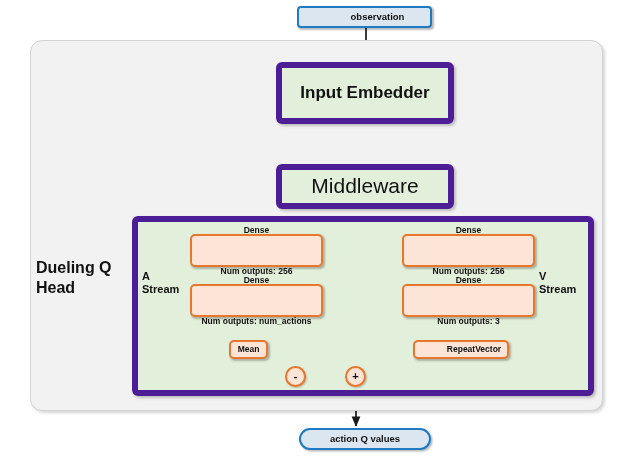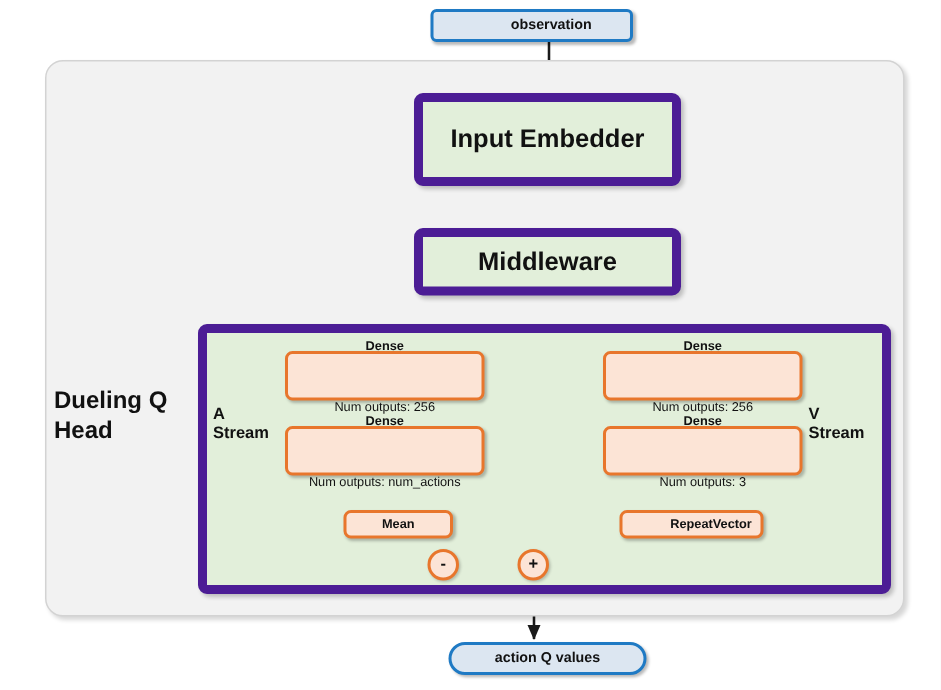--- a/index.html
+++ b/index.html
@@ -34,21 +34,21 @@
 
   
   .io-box {
     background: #dce6f1;
     border: 2px solid #1f7ac4;
     border-radius: 4px;
     font-size: 9.5px;
     font-weight: bold;
     box-shadow: 1.5px 1.5px 2px rgba(0,0,0,0.28);
   }
-  #observation-box { left: 287px; top: 6px; width: 135px; height: 22px; padding-left: 26px; }
+  #observation-box { left: 297px; top: 6px; width: 135px; height: 22px; padding-left: 26px; }
   #action-q-values-box { left: 299px; top: 428px; width: 132px; height: 22px; border-radius: 11px; }
 
   
   #outer-container {
     position: absolute;
     left: 30px; top: 40px;
     width: 573px; height: 371px;
     box-sizing: border-box;
     background: #f2f2f2;
     border: 1px solid #d3d3d3;
@@ -61,44 +61,44 @@
     background: #e2efda;
     border: 6px solid #4c1d95;
     border-radius: 6px;
     box-shadow: 2px 2px 3px rgba(0,0,0,0.22);
   }
   #input-embedder-box {
     left: 276px; top: 62px; width: 178px; height: 62px;
     font-size: 17px; font-weight: bold;
   }
   #middleware-box {
-    left: 276px; top: 152px; width: 178px; height: 45px;
-    font-size: 17px; font-weight: bold;
+    left: 276px; top: 164px; width: 178px; height: 45px;
+    font-size: 21px; font-weight: normal;
   }
   #dueling-head-box {
     left: 132px; top: 216px; width: 462px; height: 180px;
   }
 
   
   .orange-box {
     background: #fce4d6;
     border: 2px solid #e8762c;
     border-radius: 5px;
     font-size: 8px;
     box-shadow: 1.5px 1.5px 2px rgba(0,0,0,0.25);
     gap: 30px;
   }
   .orange-box .line1 { font-weight: bold; font-size: 8.5px; }
-  .orange-box .line2 { font-weight: normal; font-size: 8.5px; }
+  .orange-box .line2 { font-weight: bold; font-size: 8.5px; }
 
   #dense-a1-box { left: 190px; top: 234px; width: 133px; height: 33px; }
   #dense-a2-box { left: 190px; top: 284px; width: 133px; height: 33px; }
   #dense-v1-box { left: 402px; top: 234px; width: 133px; height: 33px; }
   #dense-v2-box { left: 402px; top: 284px; width: 133px; height: 33px; }
-  #mean-box     { left: 229px; top: 340px; width: 73px;  height: 19px;
+  #mean-box     { left: 229px; top: 340px; width: 39px;  height: 19px;
                   font-size: 8.5px; font-weight: bold; }
   #repeatvector-box { left: 413px; top: 340px; width: 96px; height: 19px;
                   font-size: 8.5px; font-weight: bold; padding-left: 26px; }
 
   
   .op-circle {
     position: absolute;
     box-sizing: border-box;
     width: 21px; height: 21px;
     border-radius: 50%;

